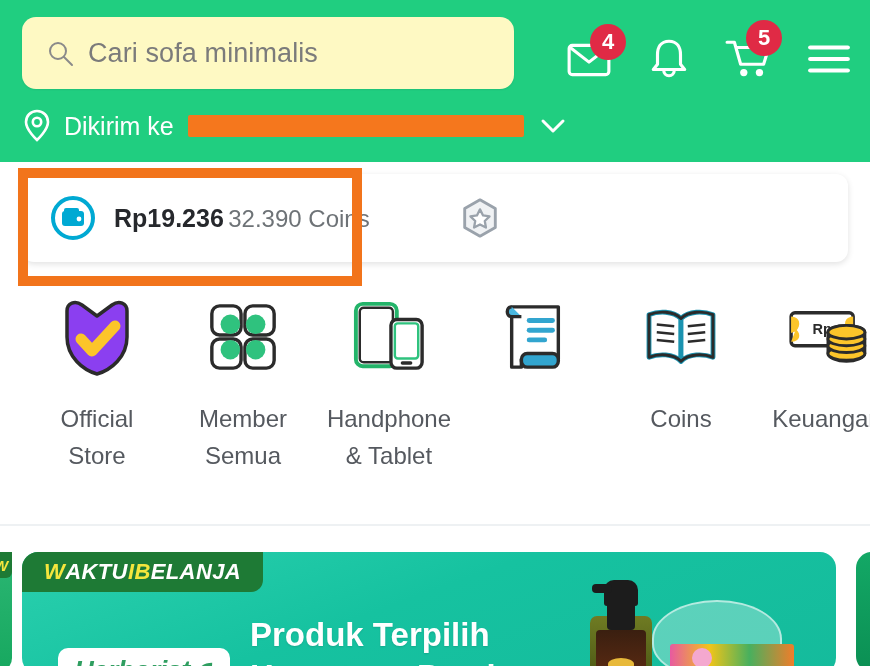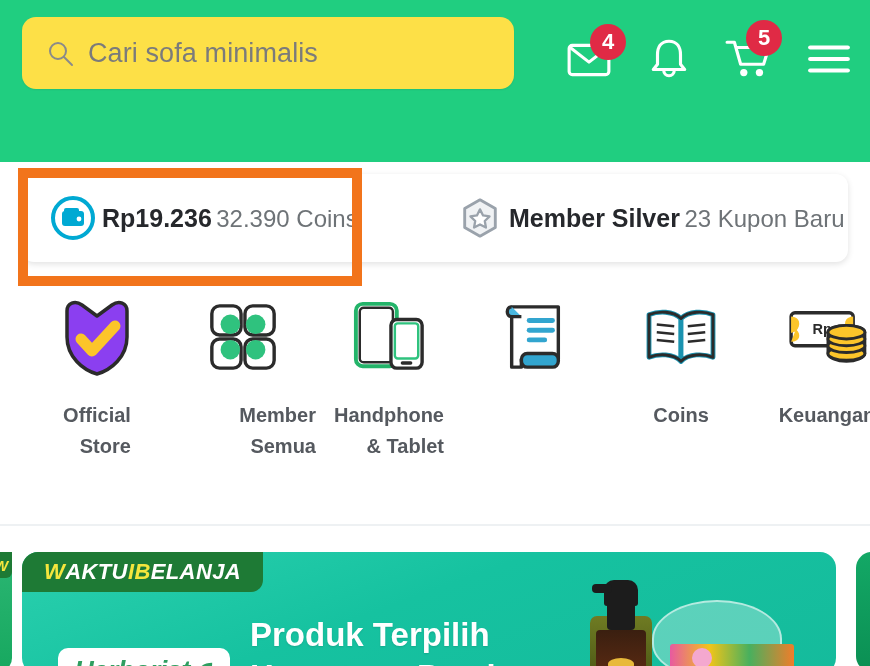--- a/index.html
+++ b/index.html
@@ -35,21 +35,21 @@
     left: 0; top: 12px;
     width: 870px;
     height: 82px;
     display: flex;
     align-items: center;
   }
   .search-bar {
     margin-left: 22px;
     width: 492px;
     height: 72px;
-    background: #fde047;
+    background: #fef9c3;
     border-radius: 14px;
     display: flex;
     align-items: center;
     box-shadow: 0 1px 2px rgba(0,0,0,0.07);
   }
   .search-icon {
     margin-left: 24px;
     width: 28px; height: 28px;
     flex: 0 0 auto;
     display: block;
@@ -145,21 +145,21 @@
     box-sizing: border-box;
   }
   .info-half.second { padding-left: 22px; }
   .info-icon {
     flex: 0 0 auto;
     width: 46px; height: 46px;
     display: flex;
     align-items: center;
     justify-content: center;
   }
-  .info-text { margin-left: 6px; text-align: center; }
+  .info-text { margin-left: 18px; }
   .info-title {
     font-size: 25px;
     font-weight: bold;
     color: #26282c;
     line-height: 1.2;
     white-space: nowrap;
   }
   .info-sub {
     margin-top: 4px;
     font-size: 24px;
@@ -199,26 +199,25 @@
     align-items: center;
   }
   .cat-icon {
     height: 82px;
     display: flex;
     align-items: center;
     justify-content: flex-start;
   }
   .cat-label {
     margin-top: 22px;
-    font-size: 20px;
+    font-size: 24px;
     color: #55595f;
-    text-align: right;
+    text-align: center;
     line-height: 1.55;
     white-space: pre-line;
-    font-weight: bold;
   }
   .divider-line {
     position: absolute;
     left: 0; top: 524px;
     width: 870px;
     height: 2px;
     background: #eef1f3;
   }
 
   
@@ -439,20 +438,35 @@
           <svg viewBox="0 0 44 34" width="46" height="36">
             <line x1="4" y1="6" x2="40" y2="6" stroke="#ffffff" stroke-width="4" stroke-linecap="round"></line>
             <line x1="4" y1="17" x2="40" y2="17" stroke="#ffffff" stroke-width="4" stroke-linecap="round"></line>
             <line x1="4" y1="28" x2="40" y2="28" stroke="#ffffff" stroke-width="4" stroke-linecap="round"></line>
           </svg>
         </div>
 
       </div>
     </div>
 
+    <div class="address-row">
+      <span class="pin-icon">
+        <svg viewBox="0 0 30 34" width="30" height="34">
+          <path d="M15 2 C8.5 2 4 7 4 13 C4 21 15 31 15 31 C15 31 26 21 26 13 C26 7 21.5 2 15 2 Z" fill="none" stroke="#ffffff" stroke-width="2.6"></path>
+          <circle cx="15" cy="13" r="4.2" fill="none" stroke="#ffffff" stroke-width="2.6"></circle>
+        </svg>
+      </span>
+      <span class="address-label">Dikirim ke</span>
+      <span class="address-redacted"></span>
+      <span class="chev">
+        <svg viewBox="0 0 26 18" width="26" height="18">
+          <polyline points="3,4 13,14 23,4" fill="none" stroke="#ffffff" stroke-width="3" stroke-linecap="round" stroke-linejoin="round"></polyline>
+        </svg>
+      </span>
+    </div>
   </div>
 
   <div class="info-card">
 
     <div class="info-half">
       <span class="info-icon">
         <svg viewBox="0 0 46 46" width="46" height="46">
           <circle cx="23" cy="23" r="20" fill="none" stroke="#00a9d3" stroke-width="4"></circle>
           <rect x="12" y="16" width="22" height="15" rx="3" fill="#00a9d3"></rect>
           <rect x="14" y="13" width="15" height="5" rx="2" fill="#00a9d3"></rect>
@@ -464,24 +478,20 @@
         <span class="info-sub">32.390 Coins</span>
       </span>
     </div>
 
     <div class="info-half second">
       <span class="info-icon">
         <svg viewBox="0 0 46 46" width="44" height="44">
           <polygon points="23,4 39,13 39,33 23,42 7,33 7,13" fill="#f0f2f4" stroke="#9aa2ab" stroke-width="3" stroke-linejoin="round"></polygon>
           <path d="M23 14 L26.2 20.3 L33 21.3 L28 26.1 L29.2 33 L23 29.7 L16.8 33 L18 26.1 L13 21.3 L19.8 20.3 Z" fill="#ffffff" stroke="#9aa2ab" stroke-width="2.4" stroke-linejoin="round"></path>
         </svg>
-      </span>
-      <span class="info-text">
-        <span class="info-title">Member Silver</span>
-        <span class="info-sub">23 Kupon Baru</span>
       </span>
     </div>
   </div>
 
   <div class="highlight-box"></div>
 
   <div class="categories">
 
     <div class="cat">
       <span class="cat-icon">

